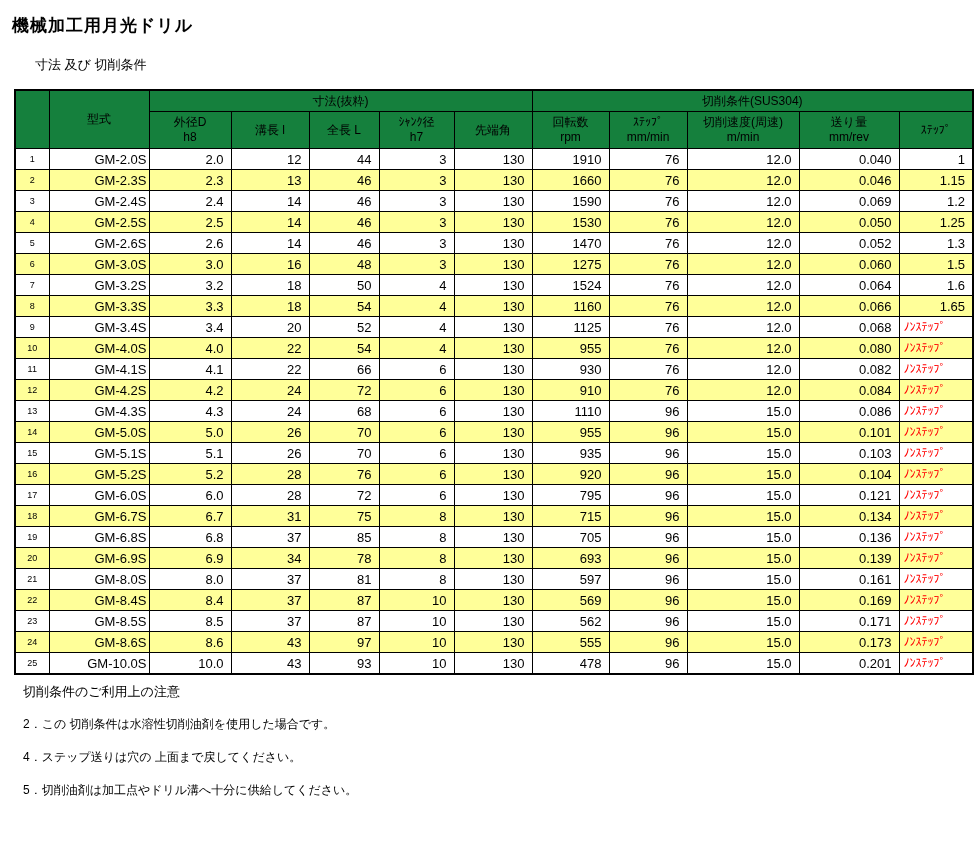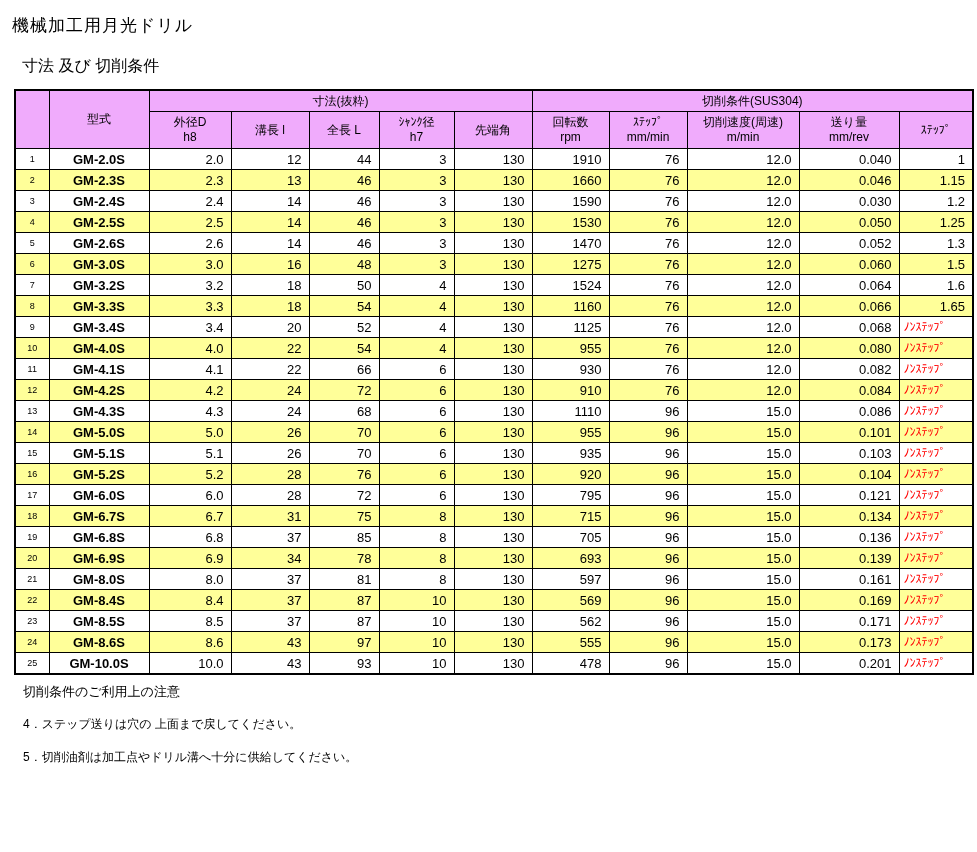--- a/index.html
+++ b/index.html
@@ -1,37 +1,37 @@
 <!DOCTYPE html>
 <html><head>
 <meta charset="utf-8">
 <style>
   html,body { margin:0; padding:0; }
   body {
     width:977px; height:852px; position:relative; background:#ffffff;
     font-family:"Liberation Sans","DejaVu Sans",sans-serif; color:#000;
   }
-  .page-title { position:absolute; left:12px; top:14px; font-size:17px; font-weight:normal; letter-spacing:1px; }
-  .page-subtitle { position:absolute; left:22px; top:56px; font-size:16px; }
+  .page-title { position:absolute; left:12px; top:14px; font-size:17px; font-weight:bold; letter-spacing:1px; }
+  .page-subtitle { position:absolute; left:35px; top:56px; font-size:13px; }
 
   table.drill {
     position:absolute; left:14px; top:89px;
     border-collapse:collapse; table-layout:fixed;
     border:2px solid #000;
   }
   .drill th, .drill td { border:1px solid #000; overflow:hidden; white-space:nowrap; }
   .drill th {
-    background:#f0abfc; font-weight:normal; font-size:12px;
+    background:#15803d; font-weight:normal; font-size:12px;
     text-align:center; vertical-align:middle; padding:1px 2px; line-height:15px;
   }
   .drill th.group { height:18px; }
   .drill thead tr.sub th { height:34px; }
   .drill td { height:20px; font-size:13px; padding:0 7px 0 2px; vertical-align:middle; background:#fff; }
   .drill td.num { text-align:right; }
-  .drill td.center { text-align:center; padding:0 2px;font-weight:bold; }
+  .drill td.center { text-align:right; padding:0 2px; }
   .drill td.rowno { font-size:9px; text-align:center; padding:0 2px; }
   .drill td.nonstep { color:#FF0000; font-size:12px; text-align:left; padding:0 6px 0 4px; }
   .drill tr.alt td { background:#FFFF99; }
 
   .notes { position:absolute; left:23px; top:683px; }
   .notes-heading { font-size:13px; font-weight:normal; margin:0 0 15px 0; }
   .note-item { font-size:12px; margin:0 0 16px 0; }
 </style>
 </head>
 <body>
@@ -133,21 +133,21 @@
         <td class="rowno">3</td>
         <td class="center">GM-2.4S</td>
         <td class="num">2.4</td>
         <td class="num">14</td>
         <td class="num">46</td>
         <td class="num">3</td>
         <td class="num">130</td>
         <td class="num">1590</td>
         <td class="num">76</td>
         <td class="num">12.0</td>
-        <td class="num">0.030</td>
+        <td class="num">0.069</td>
         <td class="num">1.2</td>
       </tr>
       <tr class="alt">
         <td class="rowno">4</td>
         <td class="center">GM-2.5S</td>
         <td class="num">2.5</td>
         <td class="num">14</td>
         <td class="num">46</td>
         <td class="num">3</td>
         <td class="num">130</td>
@@ -450,16 +450,17 @@
         <td class="num">15.0</td>
         <td class="num">0.201</td>
         <td class="nonstep">ﾉﾝｽﾃｯﾌﾟ</td>
       </tr>
     </tbody>
 </table>
 
 <div class="notes">
   <p class="notes-heading">切削条件のご利用上の注意</p>
   <div id="notes-list">
+      <p class="note-item">2．この 切削条件は水溶性切削油剤を使用した場合です。</p>
       <p class="note-item">4．ステップ送りは穴の 上面まで戻してください。</p>
       <p class="note-item">5．切削油剤は加工点やドリル溝へ十分に供給してください。</p>
     </div>
 </div>
 
 </body></html>

